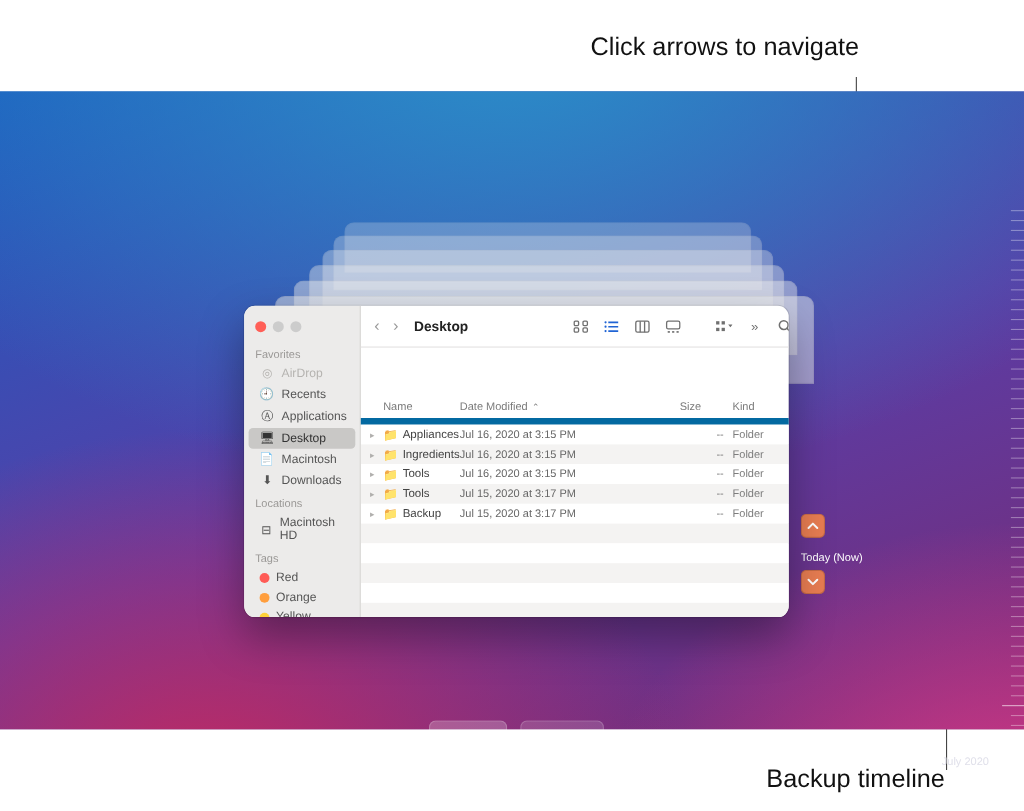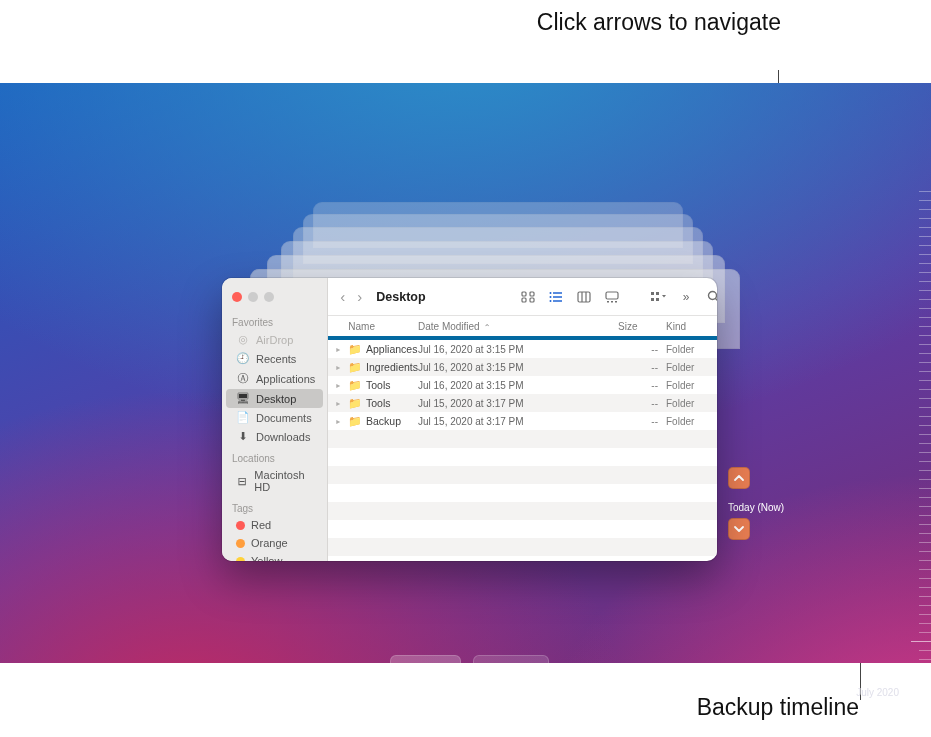--- a/index.html
+++ b/index.html
@@ -8,21 +8,21 @@
     width: 931px;
     height: 737px;
     background: #fff;
     position: relative;
     overflow: hidden;
   }
 
   
   .callout-top {
     position: absolute;
-    top: 8px;
+    top: 28px;
     right: 150px;
     text-align: right;
     font-size: 23px;
     color: #111;
     line-height: 1.25;
   }
   .callout-bottom {
     position: absolute;
     bottom: 16px;
     right: 72px;
@@ -180,21 +180,22 @@
   }
   .view-btn.active { color: #2064d4;}
   .toolbar svg { display:block; }
 
   .cols {
     display: grid;
     grid-template-columns: 1fr 200px 48px 54px;
     font-size: 10px;
     color: #7a7a7a;
     padding: 5px 14px 4px 20px;
-    border-bottom: 4px solid #0369a1;
+    border-bottom: 6px solid #0369a1;
+    margin-top: 44px;
   }
   .cols .sort { display:inline-block; margin-left:4px; font-size:8px;}
   .rows { flex:1; overflow:hidden;}
   .row {
     display: grid;
     grid-template-columns: 1fr 200px 48px 54px;
     align-items: center;
     height: 18px;
     font-size: 10.5px;
     color: #444;
@@ -350,21 +351,21 @@
     <div class="sb-item">
       <span class="ic">Ⓐ</span>
       <span>Applications</span>
     </div>
     <div class="sb-item active">
       <span class="ic">🖥</span>
       <span>Desktop</span>
     </div>
     <div class="sb-item">
       <span class="ic">📄</span>
-      <span>Documents</span>
+      <span>Macintosh</span>
     </div>
     <div class="sb-item">
       <span class="ic">⬇</span>
       <span>Downloads</span>
     </div>
 
     <div class="sb-heading">Locations</div>
     <div class="sb-item">
       <span class="ic">⊟</span>
       <span>Macintosh HD</span>

